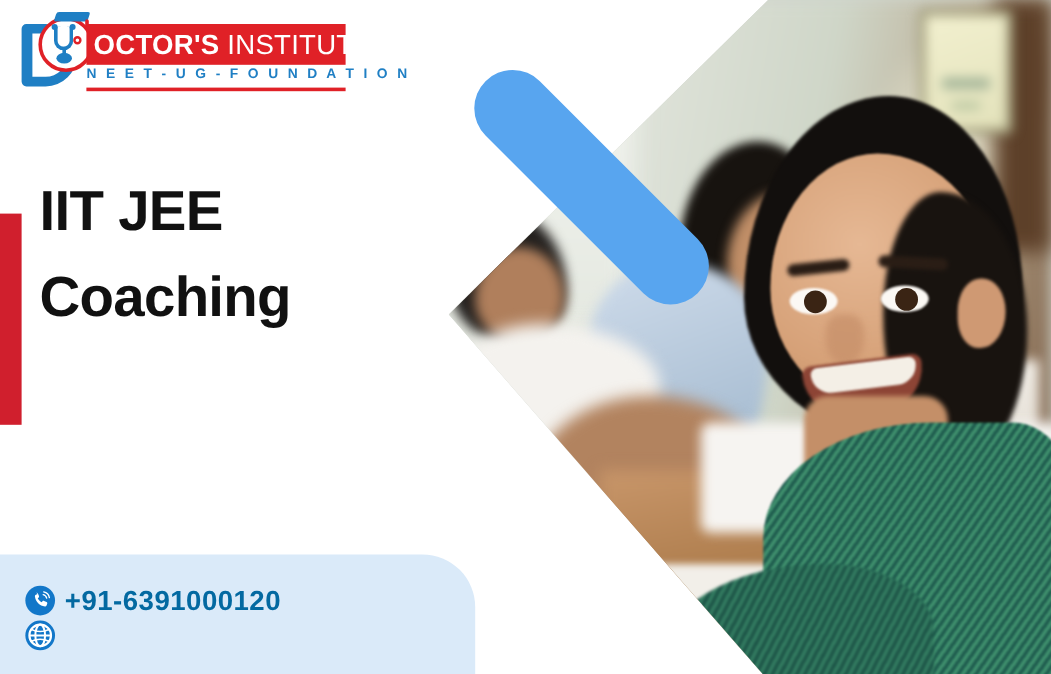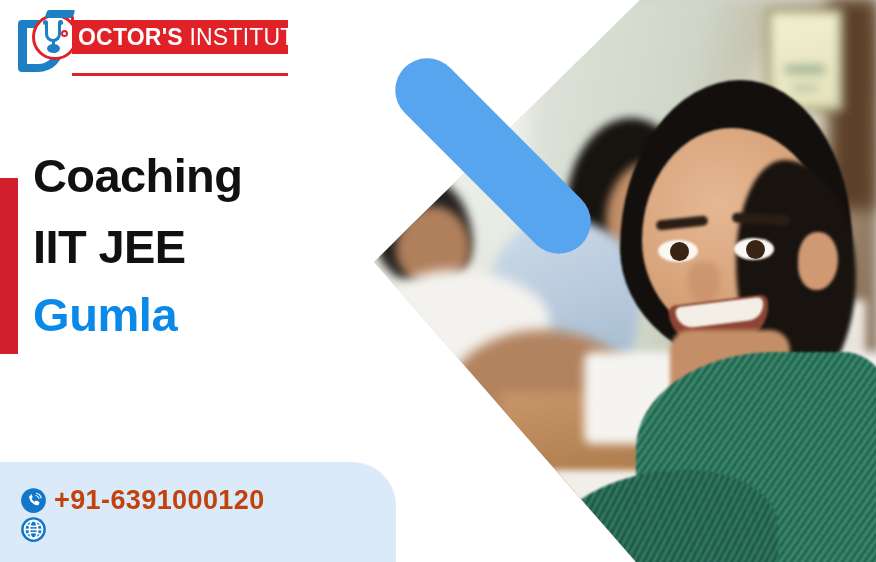--- a/index.html
+++ b/index.html
@@ -295,21 +295,21 @@
 
   
   .contact {
     position: absolute; left: 0; top: 462px; width: 396px; height: 100px;
     background: #daeaf9;
     border-top-right-radius: 44px;
     padding: 22px 0 0 20px;
   }
   .contact-row {
     display: flex; align-items: center; gap: 7px;
-    color: #c2410c; font-weight: 700; font-size: 27px;
+    color: #0369a1; font-weight: 700; font-size: 23px;
     letter-spacing: .4px; line-height: 32px;
   }
   .contact-row .ic { flex: 0 0 auto; display: block; }
 </style>
 </head>
 <body>
 
 <div id="banner">
 
   <div class="photo-wrap">
@@ -368,28 +368,28 @@
         <div class="earR"></div>
         <div class="tube"></div>
         <div class="stem"></div>
         <div class="bell"></div>
         <div class="dot"></div>
       </div>
     </div>
     <div class="logo-banner">
       <div class="txt"><span>OCTOR'S</span><span class="thin">&nbsp;</span><span class="thin">INSTITUTE</span></div>
     </div>
+    <div class="logo-sub">N E E T  - U G -  F O U N D A T I O N</div>
     <div class="logo-rule"></div>
   </div>
 
   <div class="red-bar"></div>
   <div class="headline">
+    <div class="line">IIT JEE</div>
     <div class="line">Coaching</div>
-    <div class="line">IIT JEE</div>
-    <div class="city">Gumla</div>
   </div>
 
   <div class="contact">
     <div class="contact-row">
       <svg class="ic" width="27" height="27" viewBox="0 0 24 24">
         <circle cx="12" cy="12" r="11" fill="#1277c9"></circle>
         <path d="M9.1 6.2c.5-.2 1 0 1.2.5l.8 1.8c.2.4.1.9-.2 1.2l-.7.6c.6 1.3 1.6 2.3 2.9 2.9l.6-.7c.3-.3.8-.4 1.2-.2l1.8.8c.5.2.7.7.5 1.2l-.5 1.3c-.2.5-.7.8-1.2.7-3.9-.5-6.9-3.5-7.4-7.4-.1-.5.2-1 .7-1.2l1.3-.5z" fill="#ffffff"></path>
         <path d="M14.2 7.6c1.3.3 2.3 1.3 2.6 2.6" stroke="#ffffff" stroke-width="1" fill="none" stroke-linecap="round"></path>
         <path d="M14.6 5.6c2.1.4 3.8 2.1 4.2 4.2" stroke="#ffffff" stroke-width="1" fill="none" stroke-linecap="round"></path>
       </svg>

